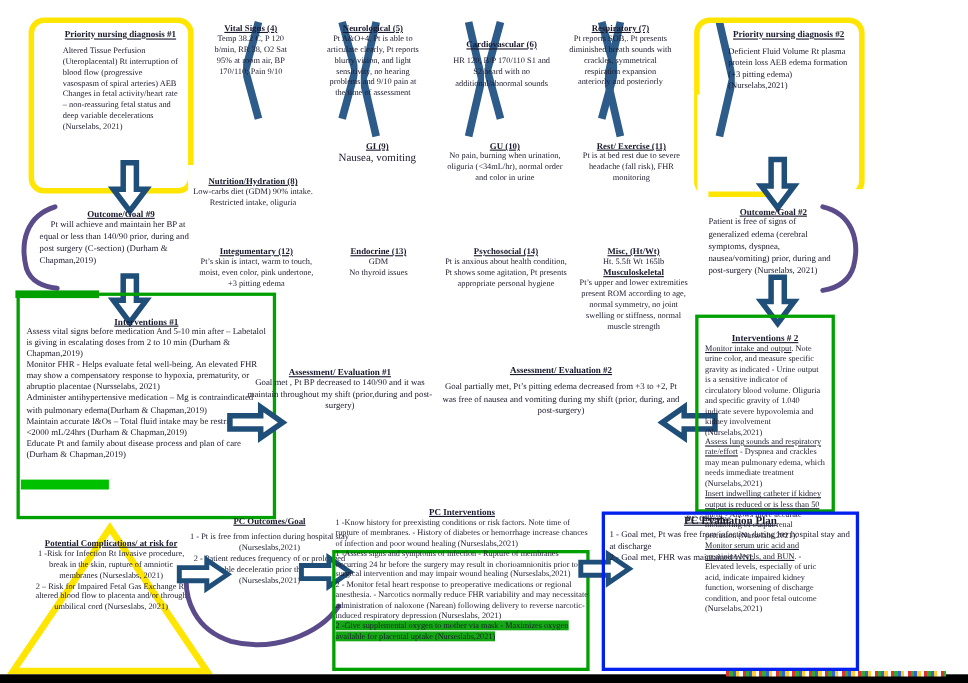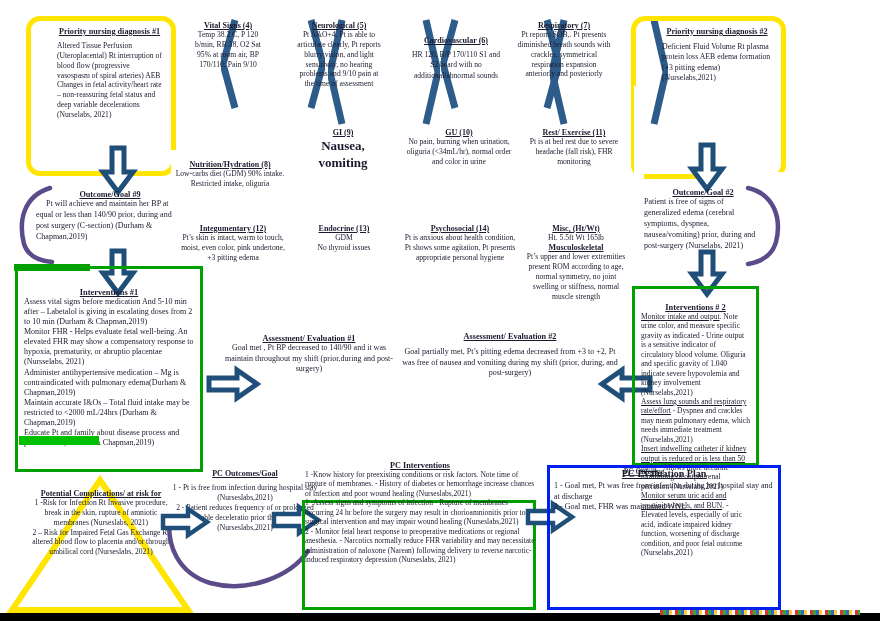--- a/index.html
+++ b/index.html
@@ -127,21 +127,21 @@
 </div>
 <div style="position:absolute;left:634px;top:86px;width:10px;height:95px;background:#fff;"></div>
 <div style="position:absolute;left:700px;top:172px;width:90px;height:12px;background:#fff;"></div>
 
 <div class="plain" style="left:173px;top:128px;width:114px;margin-top:32px;">
   <span class="ttl" style="font-size:8px;">Nutrition/Hydration (8)</span>
   <span class="body-txt ctr" style="font-size:7.6px;line-height:1.32;">Low-carbs diet (GDM) 90% intake. Restricted intake, oliguria</span>
 </div>
 <div class="plain" style="left:295px;top:128px;width:96px;">
   <span class="ttl" style="font-size:8px;">GI (9)</span>
-  <span class="body-txt ctr" style="font-size:13px;line-height:1.32;font-weight:bold;">Nausea, vomiting</span>
+  <span class="body-txt ctr" style="font-size:10px;line-height:1.32;">Nausea, vomiting</span>
 </div>
 <div class="plain" style="left:404px;top:128px;width:110px;">
   <span class="ttl" style="font-size:8px;">GU (10)</span>
   <span class="body-txt ctr" style="font-size:7.6px;line-height:1.32;">No pain, burning when urination, oliguria (&lt;34mL/hr), normal order and color in urine</span>
 </div>
 <div class="plain" style="left:519px;top:128px;width:110px;">
   <span class="ttl" style="font-size:8px;">Rest/ Exercise (11)</span>
   <span class="body-txt ctr" style="font-size:7.6px;line-height:1.32;">Pt is at bed rest due to severe headache (fall risk), FHR monitoring</span>
 </div>
 
@@ -181,21 +181,21 @@
     <path d="M34,2 C8,10 2,34 8,58 C12,70 24,75 36,76" fill="none" stroke="#5B4B8A" stroke-width="4.5" stroke-linecap="round"></path>
   </svg>
 </div>
 
 <div class="arrow" style="left:101px;top:249px;">
   <svg width="34" height="46" viewBox="0 0 34 46">
     <polygon points="11,2 23,2 23,24 32,24 17,44 2,24 11,24" fill="#ffffff" stroke="#1F4E79" stroke-width="5" stroke-linejoin="miter"></polygon>
   </svg>
 </div>
 
-<div class="greenbox" style="left:15px;top:266px;width:188px;height:206px;">
+<div class="greenbox" style="left:15px;top:266px;width:236px;height:206px;">
   <div class="inner" style="padding-top:19px;">
     <span class="ttl" style="font-size:8.4px;">Interventions #1</span>
     <div style="font-size:8px;line-height:1.26;">Assess vital signs before medication And 5-10 min after – Labetalol is giving in escalating doses from 2 to 10 min (Durham &amp; Chapman,2019)</div>
     <div style="font-size:8px;line-height:1.26;">Monitor FHR - Helps evaluate fetal well-being. An elevated FHR may show a compensatory response to hypoxia, prematurity, or abruptio placentae (Nursselabs, 2021)</div>
     <div style="font-size:8px;line-height:1.26;">Administer antihypertensive medication – Mg is contraindicated with pulmonary edema(Durham &amp; Chapman,2019)</div>
     <div style="font-size:8px;line-height:1.26;">
       <span>Maintain accurate I&amp;Os – Total fluid intake may be restricted to &lt;2000 mL/24hrs (Durham &amp; Chapman,2019)</span>
     </div>
     <div style="font-size:8px;line-height:1.26;">Educate Pt and family about disease process and plan of care (Durham &amp; Chapman,2019)</div>
   </div>
@@ -303,20 +303,23 @@
   </svg>
 </div>
 
 <div class="greenbox" style="left:302px;top:500px;width:234px;height:110px;">
 </div>
 <div class="plain" style="left:305px;top:461px;width:230px;">
   <span class="ttl" style="font-size:8.2px;">PC Interventions</span>
   <div style="font-size:7.5px;line-height:1.26;">1 -Know history for preexisting conditions or risk factors. Note time of rupture of membranes. - History of diabetes or hemorrhage increase chances of infection and poor wound healing (Nurseslabs,2021)</div>
   <div style="font-size:7.5px;line-height:1.26;">1 -Assess signs and symptoms of infection - Rupture of membranes occurring 24 hr before the surgery may result in chorioamnionitis prior to surgical intervention and may impair wound healing (Nurseslabs,2021)</div>
   <div style="font-size:7.5px;line-height:1.26;">2 - Monitor fetal heart response to preoperative medications or regional anesthesia. - Narcotics normally reduce FHR variability and may necessitate administration of naloxone (Narean) following delivery to reverse narcotic-induced respiratory depression (Nurseslabs, 2021)</div>
+  <div style="font-size:7.5px;line-height:1.26;">
+    <span class="hl2">2 -Give supplemental oxygen to mother via mask - Maximizes oxygen available for placental uptake (Nurseslabs,2021)</span>
+  </div>
 </div>
 
 <div class="arrow" style="left:526px;top:502px;">
   <svg width="48" height="30" viewBox="0 0 48 30">
     <polygon points="2,9 27,9 27,2 46,15 27,28 27,21 2,21" fill="#ffffff" stroke="#1F4E79" stroke-width="4.5" stroke-linejoin="miter"></polygon>
   </svg>
 </div>
 
 <div class="bluebox" style="left:547px;top:465px;width:234px;height:145px;">
 </div>

